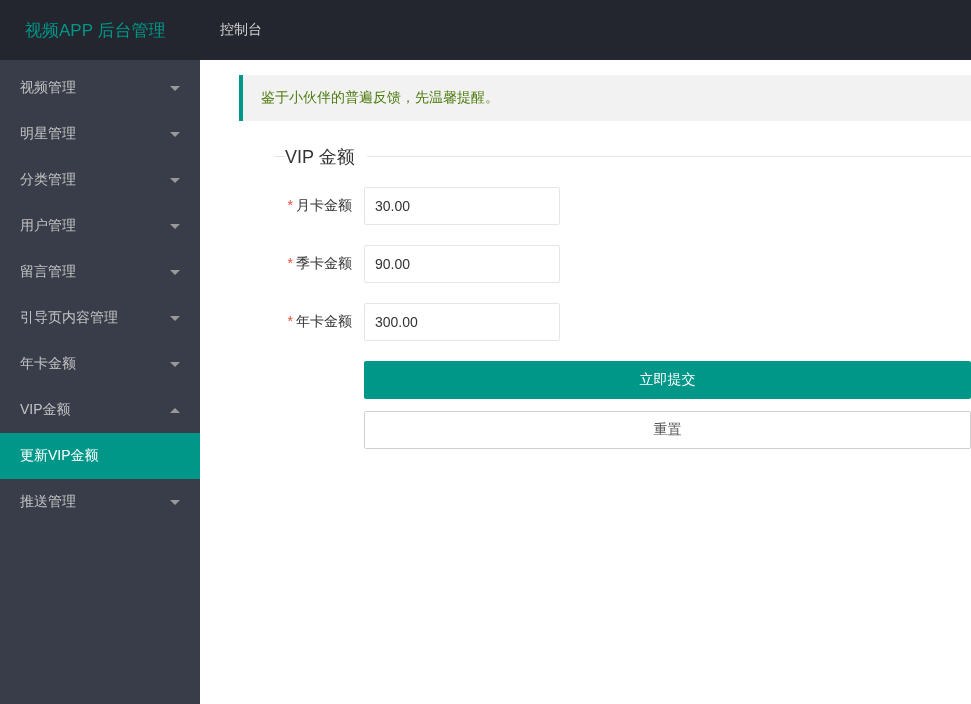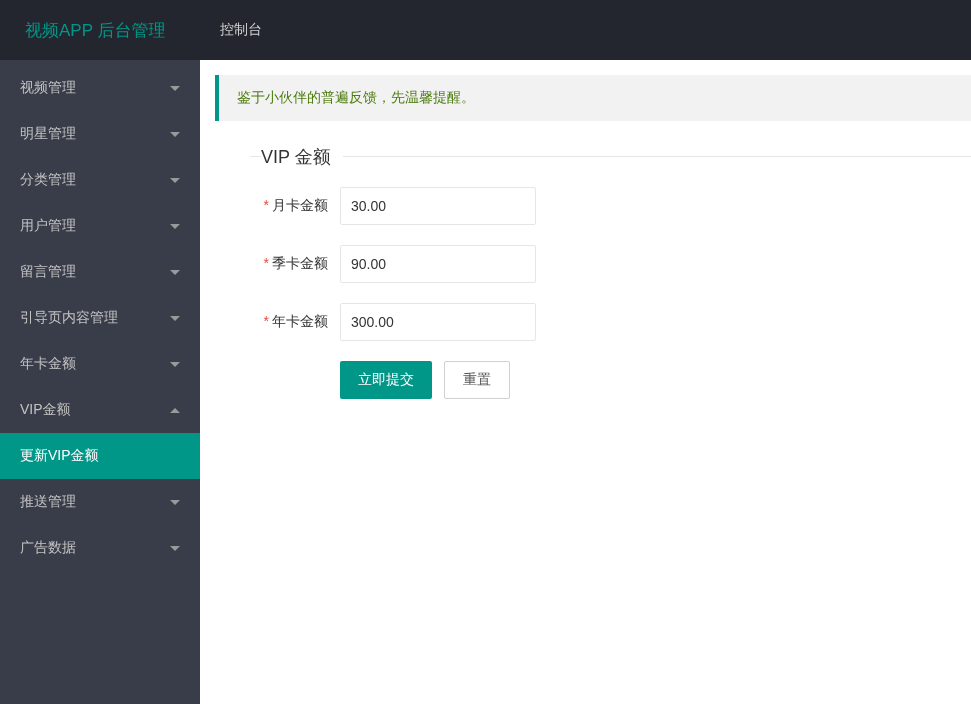--- a/index.html
+++ b/index.html
@@ -34,20 +34,21 @@
       color: #d0d0d0;
       padding: 0 20px;
       height: 100%;
       display: flex;
       align-items: center;
       cursor: pointer;
     }
     .container {
       display: flex;
       min-height: 644px;
+      gap: 24px;
     }
     .sidebar {
       width: 200px;
       background: #393D49;
       padding-top: 5px;
     }
     .sidebar-item {
       display: flex;
       justify-content: space-between;
       align-items: center;
@@ -127,20 +128,21 @@
       border-radius: 2px;
       padding: 0 10px;
       font-size: 14px;
       color: #333;
       outline: none;
     }
     .form-actions {
       display: flex;
       gap: 12px;
       margin-left: 90px;
+      flex-direction: column;
     }
     .btn {
       height: 38px;
       padding: 0 18px;
       border-radius: 2px;
       cursor: pointer;
       font-size: 14px;
       border: none;
     }
     .btn-primary {
@@ -206,24 +208,20 @@
       <span class="chevron up"></span>
     </div>
 
     <div class="sidebar-subitem">更新VIP金额</div>
 
     <div class="sidebar-item">
       <span>推送管理</span>
       <span class="chevron"></span>
     </div>
 
-    <div class="sidebar-item">
-      <span>广告数据</span>
-      <span class="chevron"></span>
-    </div>
 
   </div>
 
   <div class="main">
 
     <div class="alert">
       <span>鉴于小伙伴的普遍反馈，先温馨提醒。</span>
     </div>
 
     <div class="form-wrapper">

